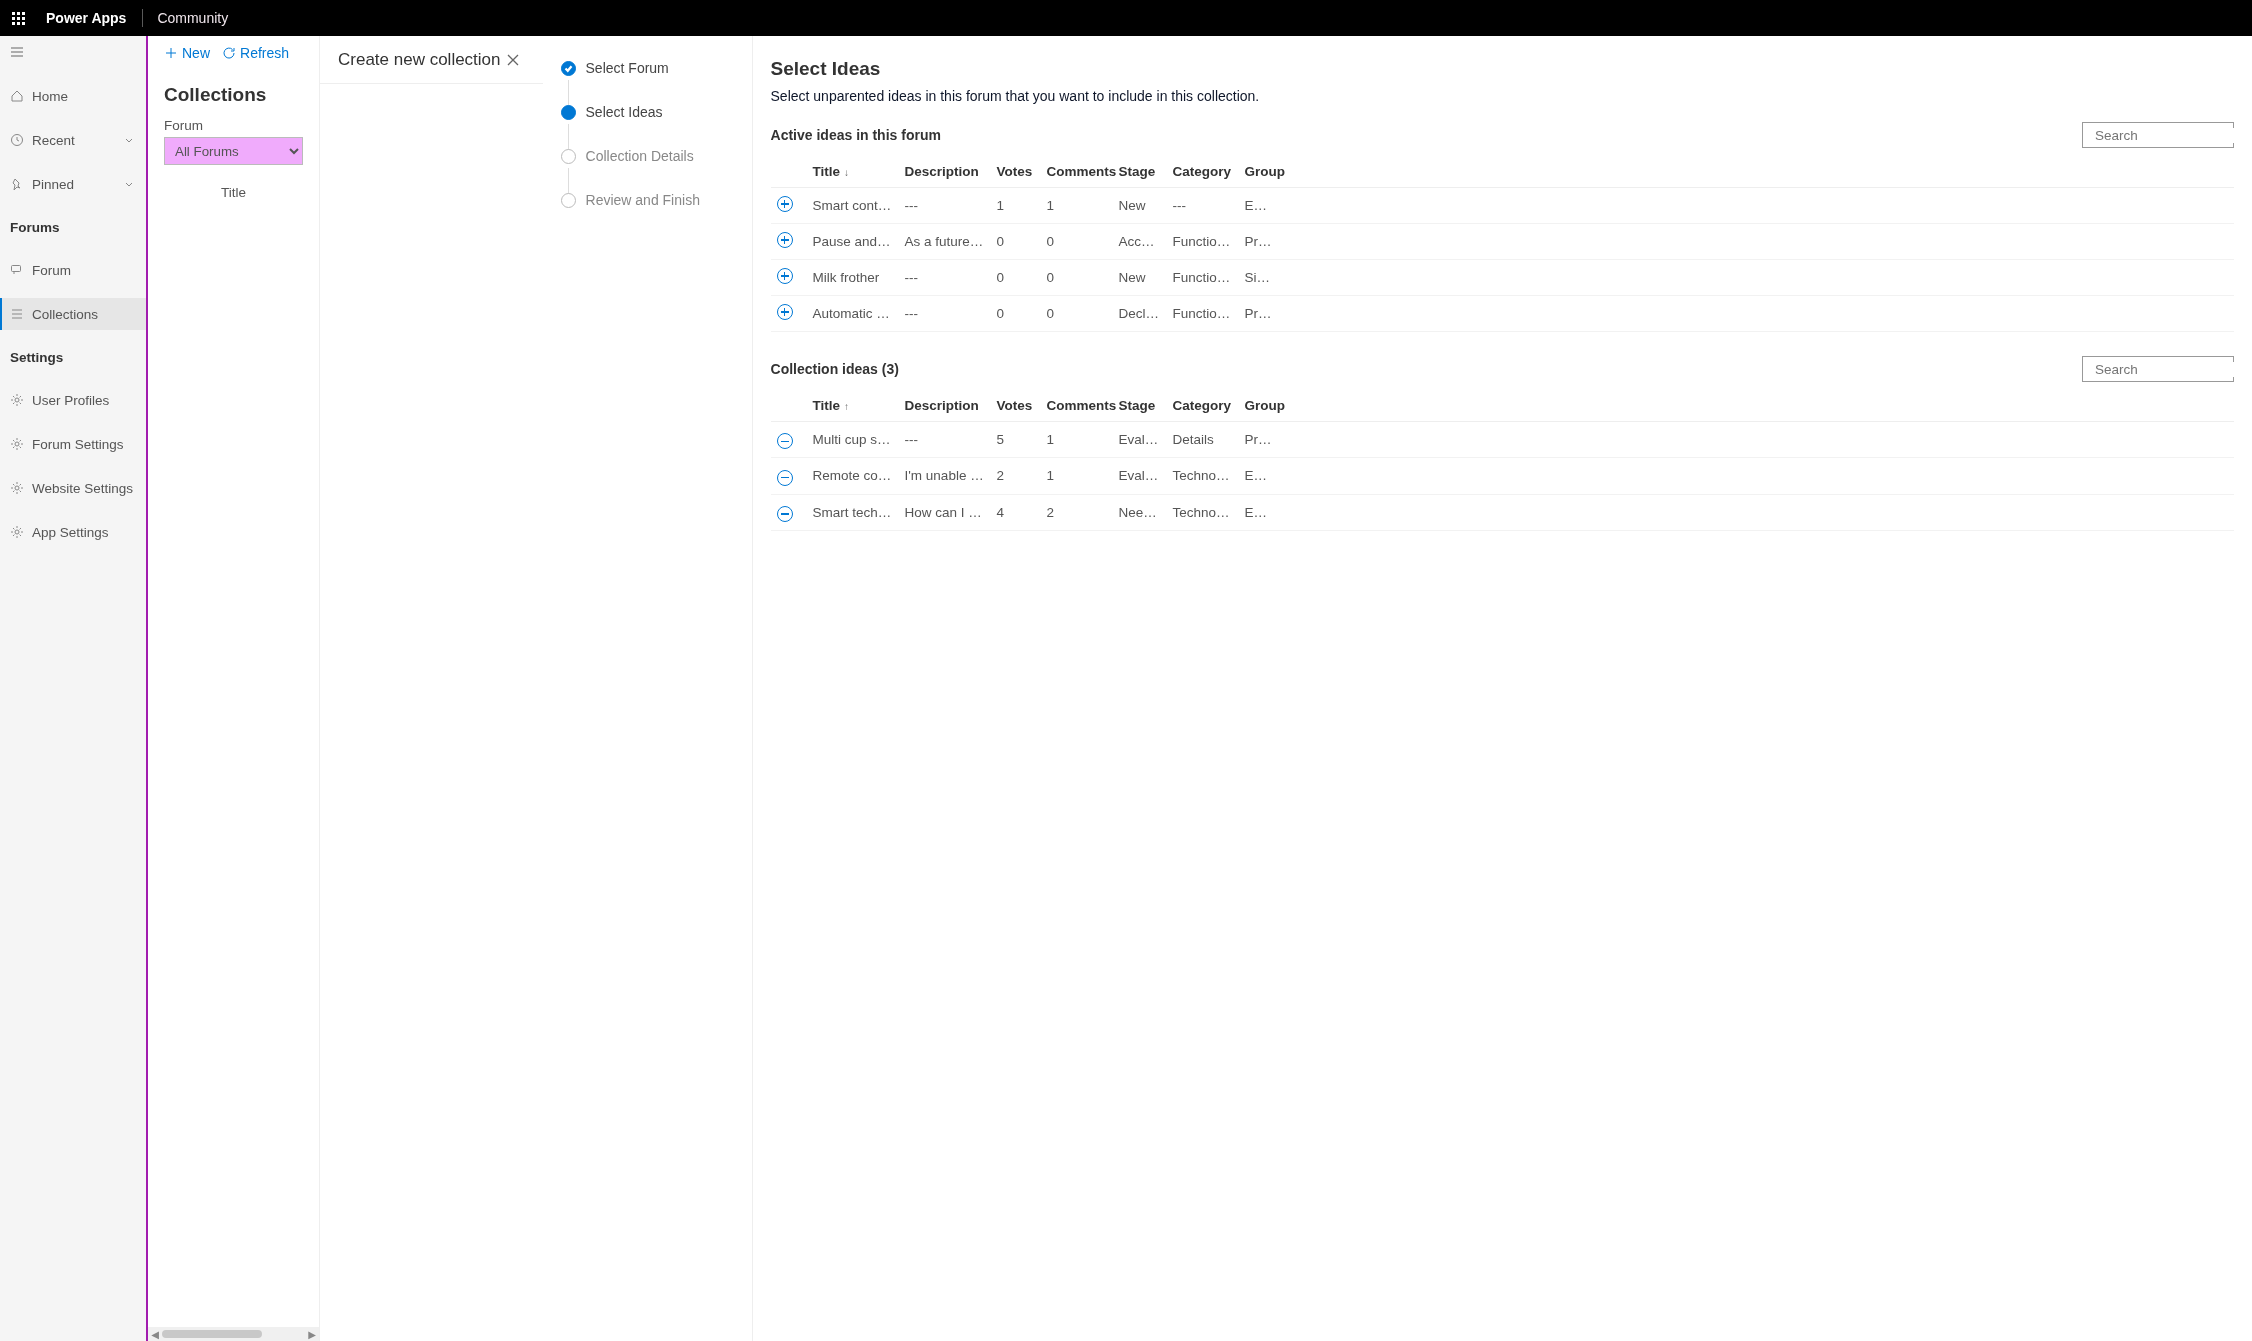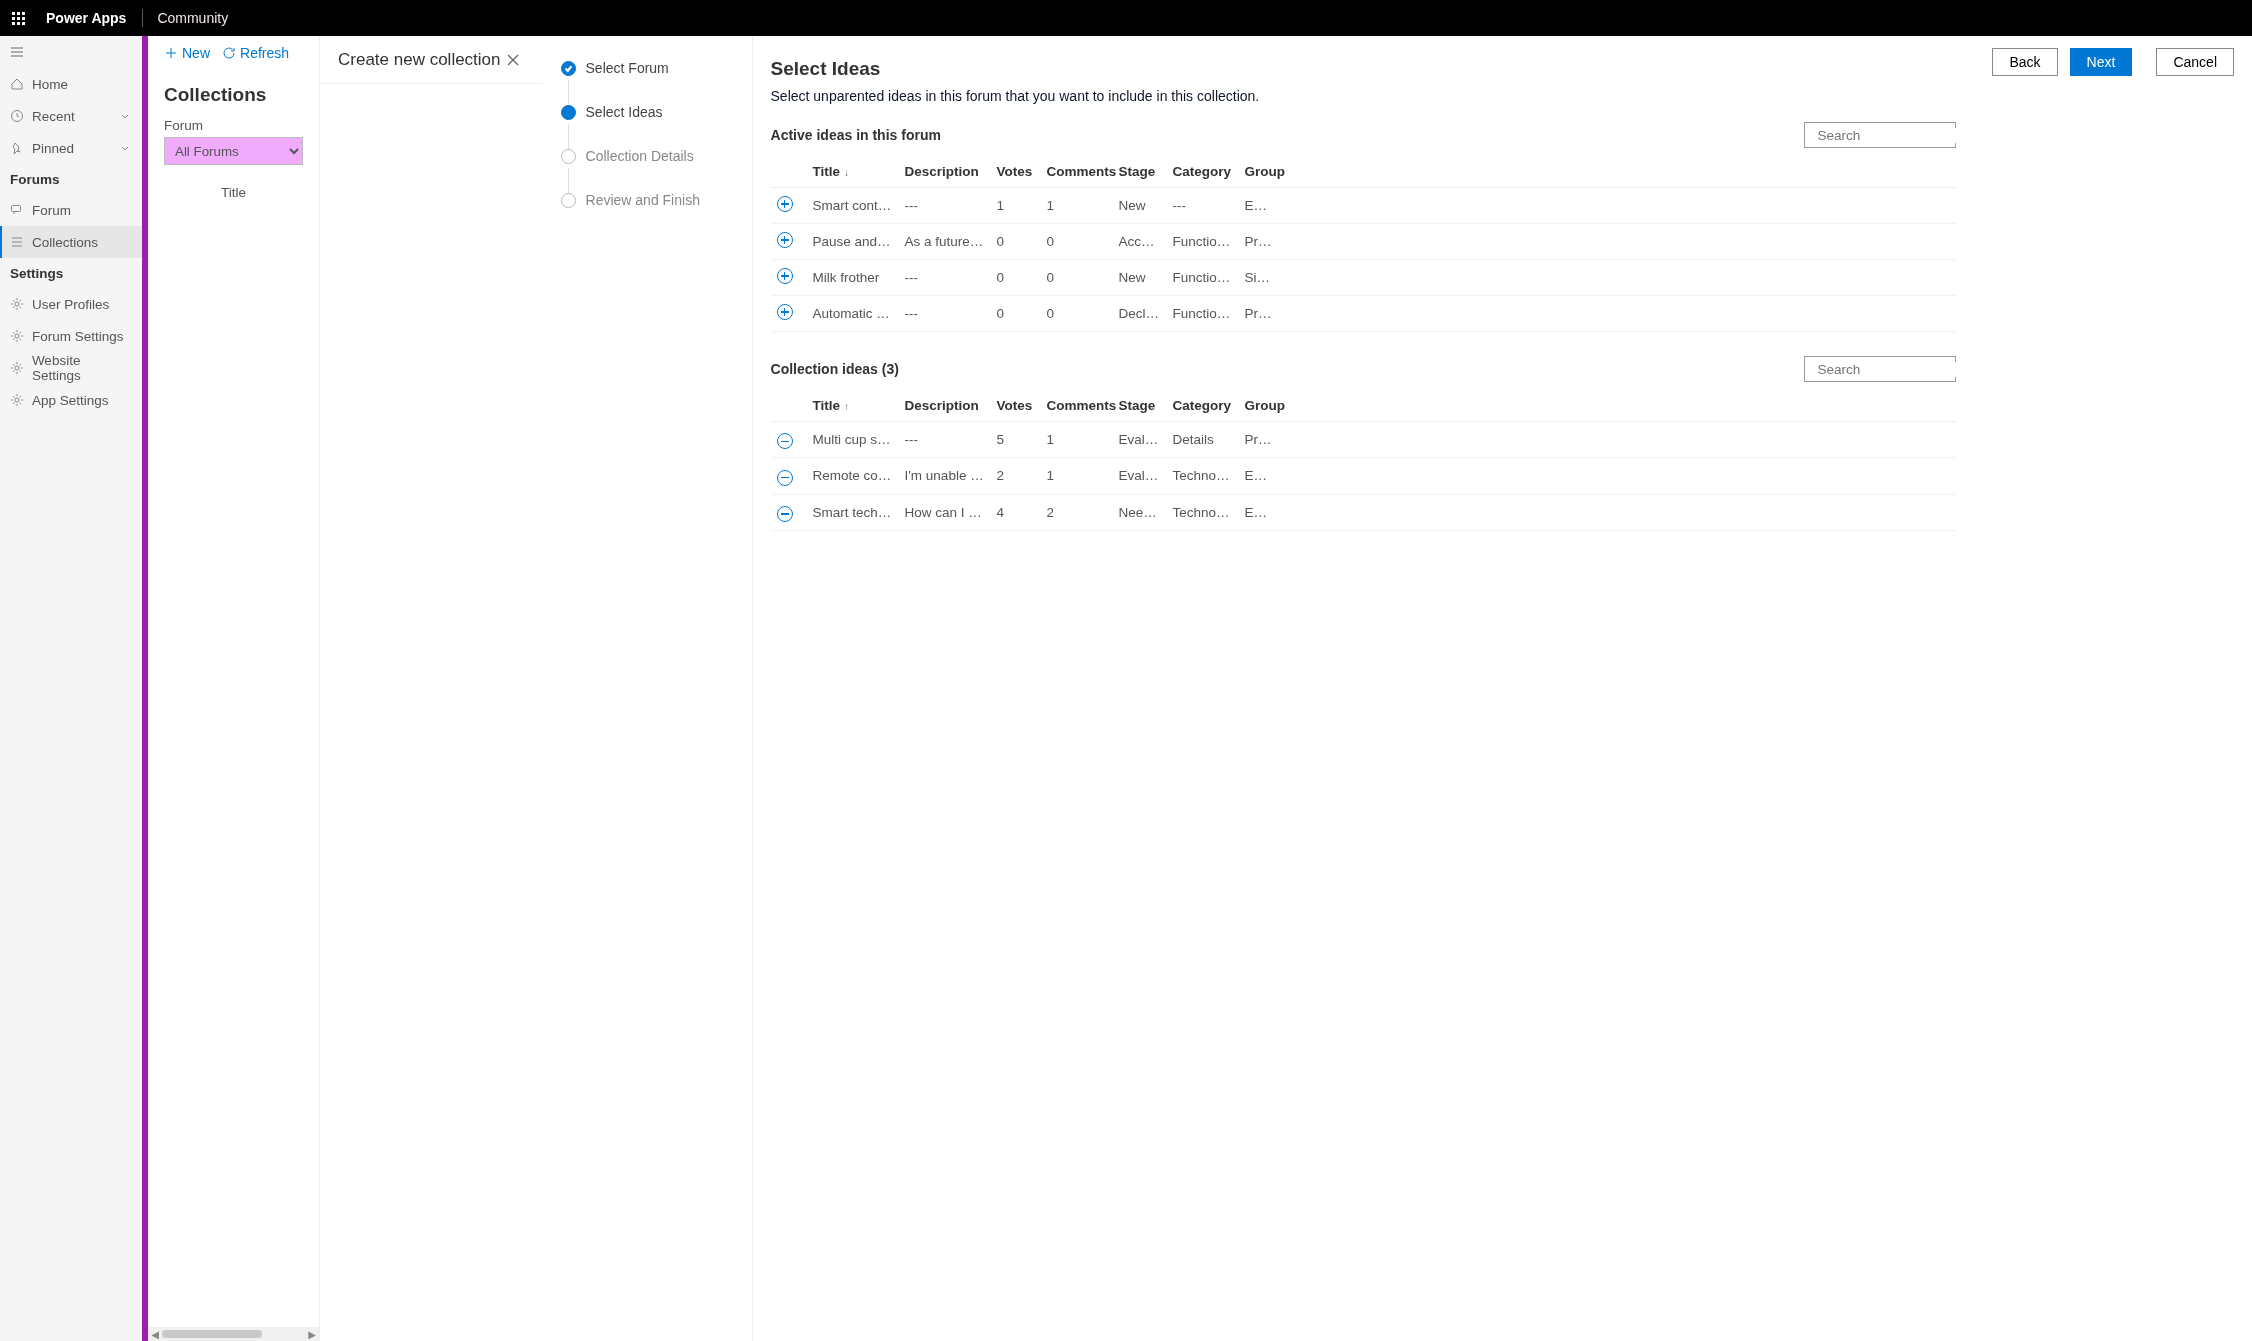--- a/index.html
+++ b/index.html
@@ -12,21 +12,21 @@
   .waffle-grid { display: grid; grid-template-columns: repeat(3, 3px); grid-template-rows: repeat(3, 3px); gap: 2px; }
   .waffle-grid span { background: #fff; width: 3px; height: 3px; }
   .top-title { font-weight: 600; padding: 0 10px; }
   .top-sep { width: 1px; height: 18px; background: rgba(255,255,255,0.35); margin: 0 6px; }
   .top-sub { padding: 0 8px; font-weight: 400; color: #f0e6ec; cursor: pointer; }
 
   
   .stage { flex: 1; display: flex; overflow: hidden; position: relative; }
 
   
-  .nav { width: 148px; background: #f5f5f5; border-right: 6px solid #a21caf; display: flex; flex-direction: column; font-size: 13.5px; color: #444; }
+  .nav { width: 148px; background: #f5f5f5; border-right: 2px solid #a21caf; display: flex; flex-direction: column; font-size: 13.5px; color: #444; gap: 12px; }
   .nav-hb { height: 32px; display: flex; align-items: center; padding: 0 10px; cursor: pointer; }
   .nav-hb svg { width: 14px; height: 14px; }
   .nav-item { height: 32px; display: flex; align-items: center; padding: 0 10px; gap: 8px; cursor: pointer; color: #555; }
   .nav-item svg { width: 14px; height: 14px; stroke: #888; fill: none; }
   .nav-item.expandable { justify-content: flex-start; }
   .nav-item .spacer { flex: 1; }
   .nav-section { height: 30px; display: flex; align-items: center; padding: 0 10px; font-weight: 600; color: #333; }
   .nav-item.selected { background: #e6e6e6; border-left: 2px solid #0078d4; padding-left: 8px; }
 
   
@@ -424,21 +424,15 @@
                 <td>Needs…</td>
                 <td>Technology</td>
                 <td>Espres…</td>
                 <td></td>
               </tr>
             </tbody>
         </table>
       </div>
     </div>
 
-    <div class="modal-footer">
-      <button class="btn">Back</button>
-      <button class="btn primary">Next</button>
-      <div class="spacer"></div>
-      <button class="btn">Cancel</button>
-    </div>
   </div>
 
 </div>
 
 </body></html>

